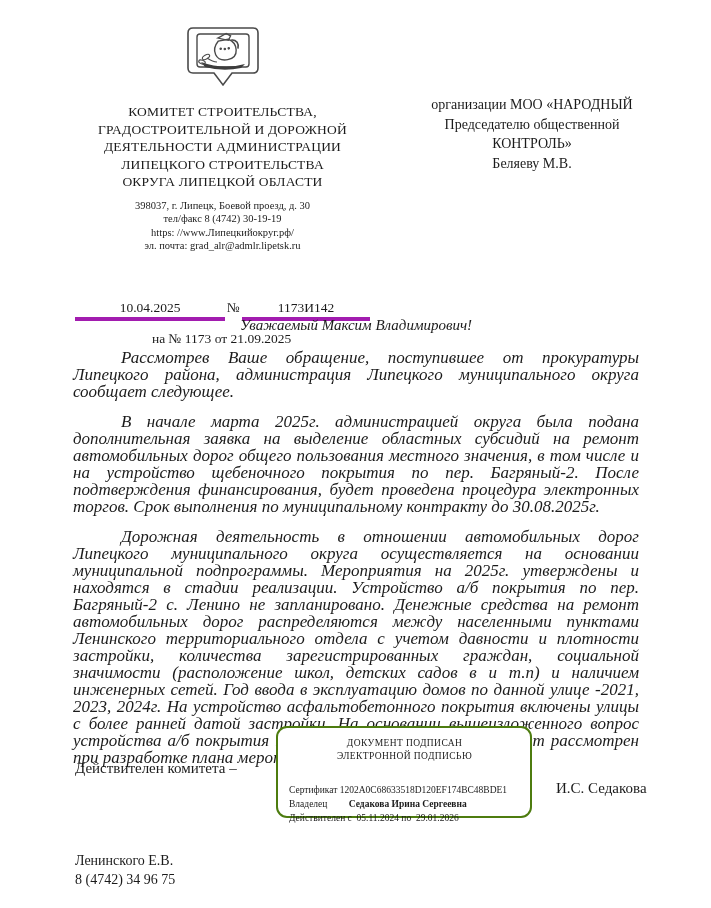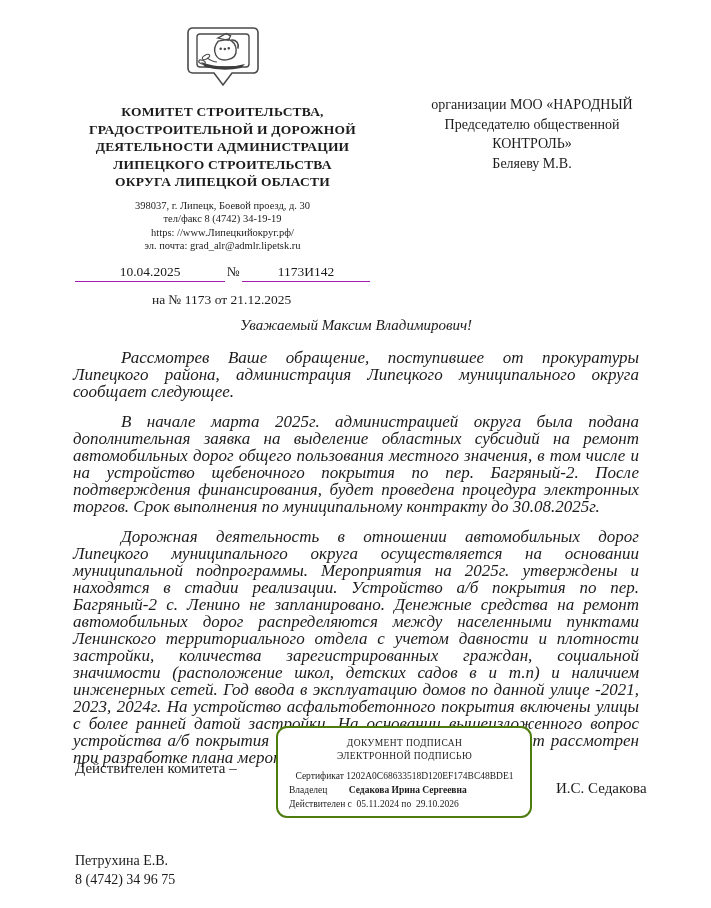--- a/index.html
+++ b/index.html
@@ -7,24 +7,24 @@
     width:711px; height:908px;
     background:#ffffff;
     color:#1b1b1b;
     font-family:"Liberation Serif", serif;
     position:relative;
     overflow:hidden;
   }
   
   .left-col { position:absolute; left:55px; top:26px; width:335px; text-align:center; }
   .emblem-wrap { width:76px; margin:0 auto; }
-  .org-name { font-weight:bold; font-size:13.5px; line-height:17.5px; margin-top:7px; letter-spacing:.2px; }
+  .org-name { font-weight:normal; font-size:13.5px; line-height:17.5px; margin-top:7px; letter-spacing:.2px; }
   .address { font-size:10.5px; line-height:13.5px; margin-top:8px; }
   .date-row { margin-top:11px; font-size:13.5px; white-space:nowrap; }
-  .fill-line { display:inline-block; border-bottom:1px solid #a21caf; text-align:center; padding-bottom:1px; }
+  .fill-line { display:inline-block; border-bottom:4px solid #a21caf; text-align:center; padding-bottom:1px;margin-top:36px; }
   .fill-date { width:150px; }
   .fill-num  { width:128px; }
   .num-sign { display:inline-block; margin:0 2px; }
   .ref-line { margin-top:10px; text-align:left; padding-left:97px; font-size:13.5px; }
   
   .addressee { position:absolute; left:393px; top:95px; width:278px; text-align:center; font-size:14px; line-height:19.5px; }
   
   .body-text { position:absolute; left:60px; top:314px; width:592px;font-style:italic; }
   .salutation { text-align:center; font-size:15px; line-height:22.4px; }
   .body-text p { margin:13px; font-size:17px; line-height:17px; text-align:justify; text-indent:48px; }
@@ -32,21 +32,21 @@
   .sig-title { position:absolute; left:75px; top:757px; font-size:15px; line-height:22px; }
   .sig-name  { position:absolute; left:556px; top:780px; font-size:15px; }
   .stamp {
     position:absolute; left:276px; top:726px; width:256px; height:92px;
     border:2px solid #4d7c0f; border-radius:11px;
     box-sizing:border-box; padding:9px 10px 4px 11px;
     background:#fff;
   }
   .stamp-title { text-align:center; font-size:9.5px; line-height:12.5px; letter-spacing:.4px; }
   .stamp-line { font-size:9.5px; line-height:14px; white-space:pre; }
-  .stamp-line.first { margin-top:7px;text-align:center; }
+  .stamp-line.first { margin-top:21px; }
   .stamp-bold { font-weight:bold;padding-left:19px; }
   
   .footer { position:absolute; left:75px; top:851px; font-size:14px; line-height:19px; }
   .nowrap { white-space:nowrap; }
 </style>
 </head>
 <body>
 
 <div class="left-col">
   <div class="emblem-wrap">
@@ -71,30 +71,30 @@
   <div class="org-name">
     <div>КОМИТЕТ СТРОИТЕЛЬСТВА,</div>
     <div>ГРАДОСТРОИТЕЛЬНОЙ И ДОРОЖНОЙ</div>
     <div>ДЕЯТЕЛЬНОСТИ АДМИНИСТРАЦИИ</div>
     <div>ЛИПЕЦКОГО СТРОИТЕЛЬСТВА</div>
     <div>ОКРУГА ЛИПЕЦКОЙ ОБЛАСТИ</div>
   </div>
 
   <div class="address">
     <div>398037, г. Липецк, Боевой проезд, д. 30</div>
-    <div>тел/факс 8 (4742) 34-19-19</div>
+    <div>тел/факс 8 (4742) 30-19-19</div>
     <div>https: //www.Липецкийокруг.рф/</div>
     <div>эл. почта: grad_alr@admlr.lipetsk.ru</div>
   </div>
 
   <div class="date-row">
     <span class="fill-line fill-date">10.04.2025</span><span class="num-sign">№</span><span class="fill-line fill-num">1173И142</span>
   </div>
 
-  <div class="ref-line nowrap">на № 1173 от 21.12.2025</div>
+  <div class="ref-line nowrap">на № 1173 от 21.09.2025</div>
 </div>
 
 <div class="addressee">
   <div>организации МОО «НАРОДНЫЙ</div>
   <div>Председателю общественной</div>
   <div>КОНТРОЛЬ»</div>
   <div>Беляеву М.В.</div>
 </div>
 
 <div class="body-text">
@@ -108,21 +108,21 @@
   <div>Действителен комитета –</div>
 </div>
 
 <div class="stamp">
   <div class="stamp-title">
     <div>ДОКУМЕНТ ПОДПИСАН</div>
     <div>ЭЛЕКТРОННОЙ ПОДПИСЬЮ</div>
   </div>
   <div class="stamp-line first"><span>Сертификат </span><span>1202A0C68633518D120EF174BC48BDE1</span></div>
   <div class="stamp-line"><span>Владелец </span><span class="stamp-bold">Седакова Ирина Сергеевна</span></div>
-  <div class="stamp-line">Действителен с  05.11.2024 по  29.10.2026</div>
+  <div class="stamp-line">Действителен с  05.11.2024 по  29.01.2026</div>
 </div>
 
 <div class="sig-name nowrap">И.С. Седакова</div>
 
 <div class="footer">
-  <div>Петрухина Е.В.</div>
+  <div>Ленинского Е.В.</div>
   <div>8 (4742) 34 96 75</div>
 </div>
 
 </body></html>

